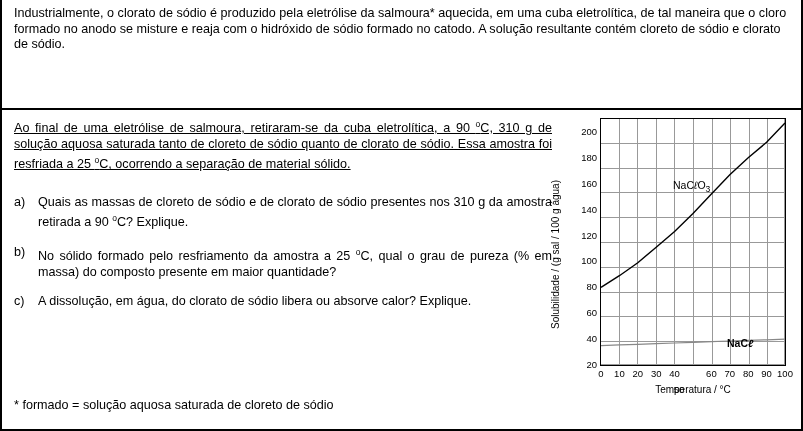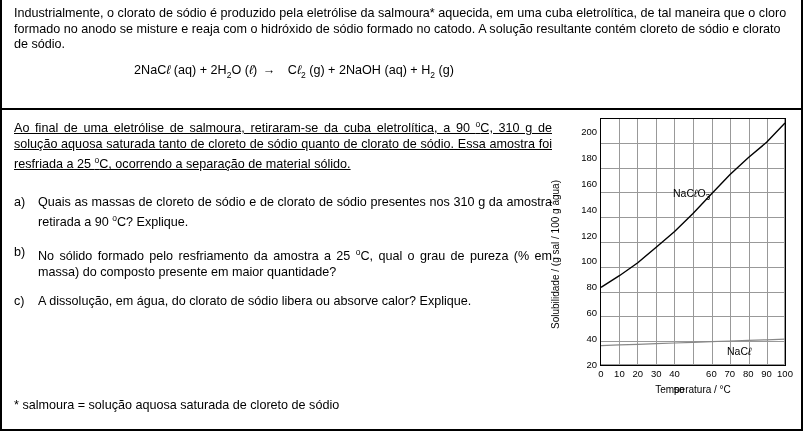--- a/index.html
+++ b/index.html
@@ -121,43 +121,37 @@
     margin-top: 4px;
     font-size: 9.5px;
     line-height: 9.5px;
     transform: translateX(-50%);
     white-space: nowrap;
   }
   .series-label {
     position: absolute;
     font-size: 10.5px;
     white-space: nowrap;
-    margin-top: 8px;
   }
   .xlabel {
     position: absolute;
     left: 46px; top: 272px;
     width: 186px;
     text-align: center;
     font-size: 10px;
   }
 </style>
 </head>
 <body>
 
 <div class="page">
 
   <div class="intro">Industrialmente, o clorato de sódio é produzido pela eletrólise da salmoura* aquecida, em uma cuba eletrolítica, de tal maneira que o cloro formado no anodo se misture e reaja com o hidróxido de sódio formado no catodo. A solução resultante contém cloreto de sódio e clorato de sódio.</div>
 
   <div class="equations">
-    <div class="eq">
-      2NaC<span class="italic">ℓ</span> (aq) + 2H<sub>2</sub>O (<span class="italic">ℓ</span>)
-      <span class="arrow">→</span> &nbsp; C<span class="italic">ℓ</span><sub>2</sub> (g)
-      + 2NaOH (aq) + H<sub>2</sub> (g)
-    </div>
   </div>
 
   <div class="divider"></div>
 
   <div class="leftcol">
     <div class="para">
       Ao final de uma eletrólise de salmoura, retiraram-se da cuba eletrolítica, a 90 <sup>o</sup>C, 310 g de solução aquosa saturada tanto de cloreto de sódio quanto de clorato de sódio. Essa amostra foi resfriada a 25 <sup>o</sup>C, ocorrendo a separação de material sólido.
     </div>
 
     <div class="qitem">
@@ -173,31 +167,31 @@
         No sólido formado pelo resfriamento da amostra a 25 <sup>o</sup>C, qual o grau de pureza (% em massa) do composto presente em maior quantidade?
       </div>
     </div>
 
     <div class="qitem">
       <div class="qlabel">c)</div>
       <div class="qtext">A dissolução, em água, do clorato de sódio libera ou absorve calor? Explique.</div>
     </div>
   </div>
 
-  <div class="footnote">* salmoura = solução aquosa saturada de cloreto de sódio</div>
+  <div class="footnote">* formado = solução aquosa saturada de cloreto de sódio</div>
 
   <div class="chart-wrap">
     <div class="ylabel">Solubilidade / (g sal / 100 g água)</div>
     <div class="plot">
       <svg width="184" height="246" viewBox="0 0 184 246">
         <polyline id="series-0" fill="none" stroke="#000000" stroke-width="1.4" points="0.0,168.3 18.4,156.7 36.8,143.7 55.2,128.2 73.6,112.6 92.0,94.5 110.4,75.1 128.8,55.7 147.2,38.8 165.6,23.3 184.0,3.9"></polyline>
         <polyline id="series-1" fill="none" stroke="#888888" stroke-width="1.2" points="0.0,226.6 18.4,225.9 36.8,225.3 55.2,224.6 73.6,224.0 92.0,223.3 110.4,222.7 128.8,222.0 147.2,221.4 165.6,220.8 184.0,220.1"></polyline>
       </svg>
       <span class="series-label" style="left:72px; top:60px;">NaC<span class="italic">ℓ</span>O<sub>3</sub></span>
-      <span class="series-label" style="left:126px; top:218px;">NaC<span class="italic">ℓ</span></span>
+      <span class="series-label" style="left:126px; top:218px;font-weight:bold;">NaC<span class="italic">ℓ</span></span>
       <div id="yticks">
           <span class="ytick" style="top: 246px;">20</span>
           <span class="ytick" style="top: 220.1px;">40</span>
           <span class="ytick" style="top: 194.2px;">60</span>
           <span class="ytick" style="top: 168.3px;">80</span>
           <span class="ytick" style="top: 142.4px;">100</span>
           <span class="ytick" style="top: 116.5px;">120</span>
           <span class="ytick" style="top: 90.6px;">140</span>
           <span class="ytick" style="top: 64.7px;">160</span>
           <span class="ytick" style="top: 38.8px;">180</span>

